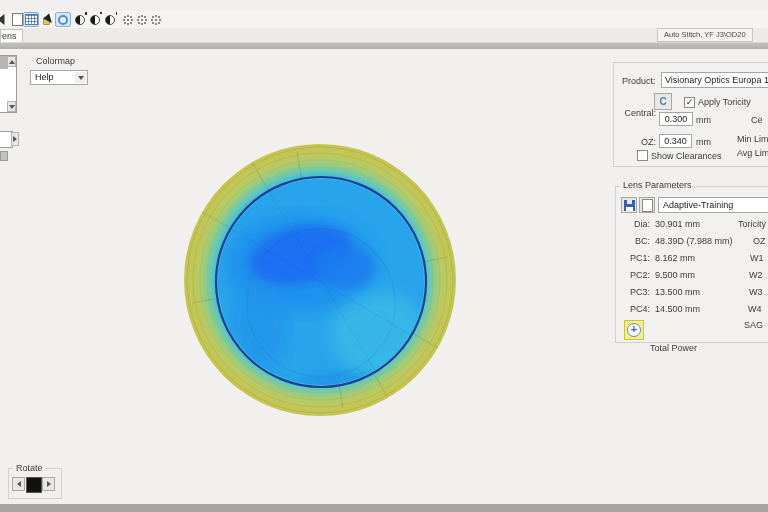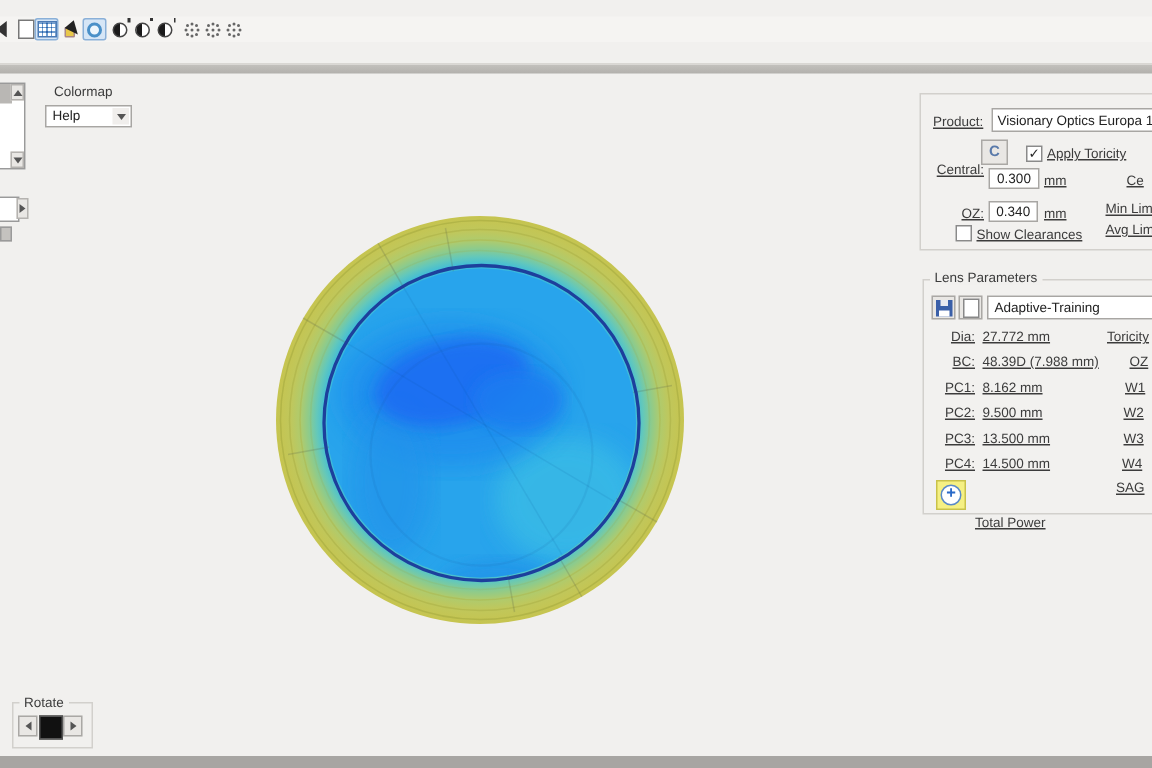--- a/index.html
+++ b/index.html
@@ -51,21 +51,21 @@
   .graysq{position:absolute;left:0;top:151px;width:6px;height:8px;background:#c4c2bf;border:1px solid #9a9a9a;}
   .cm-label{position:absolute;left:36px;top:56px;color:#3c3c3c;}
   .combo{position:relative;background:#fff;border:1px solid #a8a6a3;box-sizing:border-box;
          line-height:13px;padding-left:4px;color:#222;white-space:nowrap;overflow:hidden;}
   .combo .cbtn{position:absolute;right:1px;top:1px;bottom:1px;width:11px;background:#f0eeec;
                display:flex;align-items:center;justify-content:center;}
   .cm-combo{position:absolute;left:30px;top:70px;width:58px;height:15px;}
   
   .groupbox{position:absolute;border:1px solid #d2d0cc;background:#f2f1ef;box-sizing:border-box;}
   .gb-legend{position:absolute;background:#f1f0ee;padding:0 3px;color:#3c3c3c;}
-  .lbl{position:absolute;white-space:nowrap;color:#3c3c3c;text-decoration:underline;}
+  .lbl{position:absolute;white-space:nowrap;color:#3c3c3c;}
   .lbl-r{text-align:right;}
   .tinput{position:absolute;background:#fff;border:1px solid #a8a6a3;box-sizing:border-box;
           font-size:9px;color:#222;text-align:center;line-height:12px;white-space:nowrap;overflow:hidden;}
   .cbox{position:absolute;width:9px;height:9px;background:#fff;border:1px solid #8a8a8a;box-sizing:content-box;
         font-size:9px;line-height:9px;text-align:center;color:#2a2a2a;}
   .pbtn{position:absolute;background:#e9e7e4;border:1px solid #aaa8a5;box-sizing:border-box;
         display:flex;align-items:center;justify-content:center;}
   .cbtn-label{font-weight:bold;color:#5a7aaa;font-size:10px;}
   .icon-save{position:relative;width:11px;height:11px;background:#3a5fa8;}
   .icon-save:before{content:"";position:absolute;left:3px;top:0;width:5px;height:4px;background:#e8e8f0;}
@@ -121,20 +121,24 @@
         <div class="icon-sun"></div>
       </div>
     <div class="tbtn" style="left:134px">
         <div class="icon-sun"></div>
       </div>
     <div class="tbtn" style="left:148px">
         <div class="icon-sun"></div>
       </div>
   </div>
 
+  <div class="tabstrip">
+    <div class="tab">ens</div>
+    <div class="statusbox">Auto Stitch, YF J3\OD20</div>
+  </div>
   <div class="grayband"></div>
 
   <div class="minilist">
     <div class="thumb"></div>
     <div class="sbtn" style="top:0">
         <div class="arr-up"></div>
       </div>
     <div class="sbtn" style="bottom:0">
         <div class="arr-dn"></div>
       </div>
@@ -234,21 +238,21 @@
       <div class="icon-save"></div>
     </div>
   <div class="pbtn" style="left:639px;top:197px;width:16px;height:16px">
       <div class="icon-doc"></div>
     </div>
   <div class="combo" style="position:absolute;left:658px;top:197px;width:115px;height:16px;line-height:14px">
     <span>Adaptive-Training</span>
   </div>
 
   <div class="lbl lbl-r" style="left:615px;top:219px;width:35px">Dia:</div>
-  <div class="lbl" style="left:655px;top:219px">27.772 mm</div>
+  <div class="lbl" style="left:655px;top:219px">30.901 mm</div>
   <div class="lbl" style="left:738px;top:219px">Toricity</div>
 
   <div class="lbl lbl-r" style="left:615px;top:236px;width:35px">BC:</div>
   <div class="lbl" style="left:655px;top:236px">48.39D (7.988 mm)</div>
   <div class="lbl" style="left:753px;top:236px">OZ</div>
 
   <div class="lbl lbl-r" style="left:615px;top:253px;width:35px">PC1:</div>
   <div class="lbl" style="left:655px;top:253px">8.162 mm</div>
   <div class="lbl" style="left:750px;top:253px">W1</div>
 

